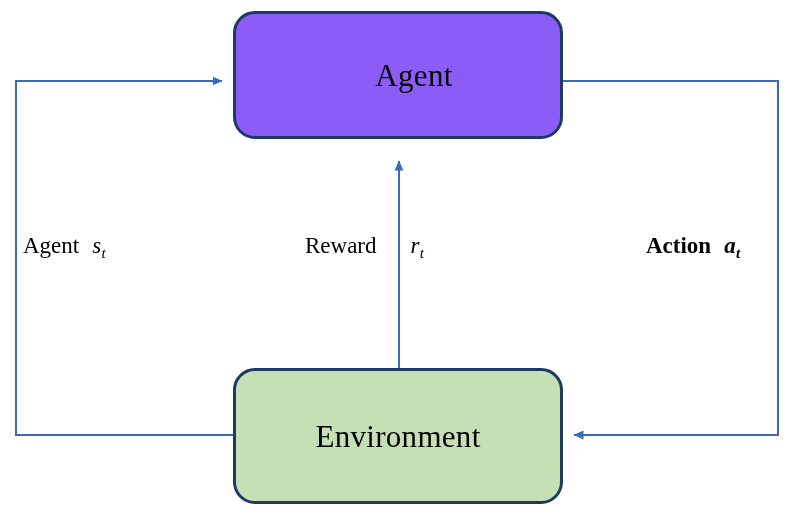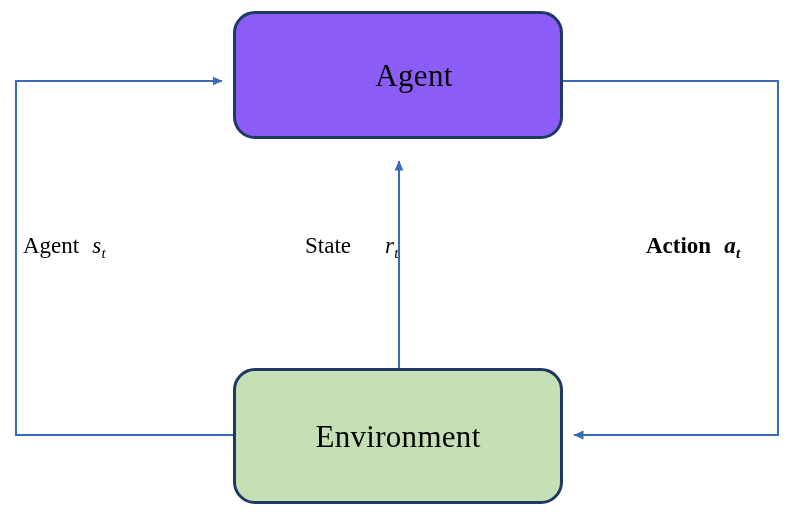--- a/index.html
+++ b/index.html
@@ -113,20 +113,20 @@
 
   <div class="node" id="environment-node">
     <span class="node-label">Environment</span>
   </div>
 
   <div class="edge-label" id="state-label">
     <span>Agent</span><span class="gap"></span><span class="sym"><span>s</span><sub>t</sub></span>
   </div>
 
   <div class="edge-label" id="reward-label">
-    <span>State</span><span class="gap-wide"></span><span class="sym"><span>r</span><sub>t</sub></span>
+    <span>Reward</span><span class="gap-wide"></span><span class="sym"><span>r</span><sub>t</sub></span>
   </div>
 
   <div class="edge-label" id="action-label">
     <span>Action</span><span class="gap"></span><span class="sym"><span>a</span><sub>t</sub></span>
   </div>
 
 </div>
 
 </body></html>

